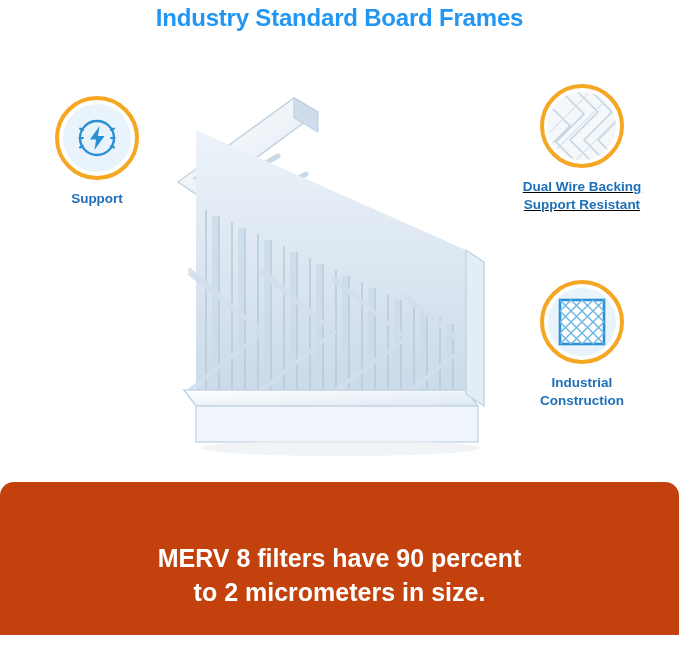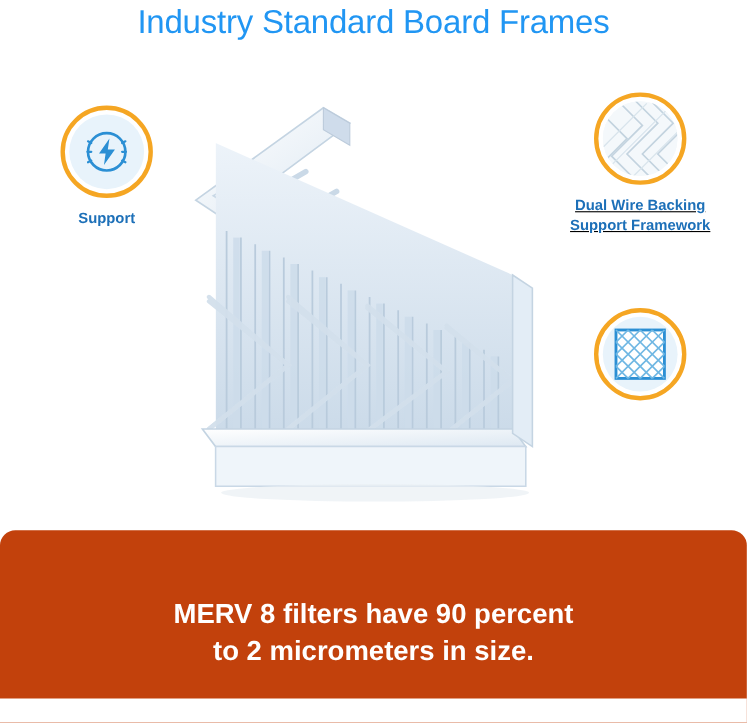--- a/index.html
+++ b/index.html
@@ -22,22 +22,22 @@
     background: #ffffff;
   }
 
   
   .title {
     position: absolute;
     top: 4px;
     left: 0;
     width: 679px;
     text-align: center;
-    font-size: 30px;
-    font-weight: normal;
+    font-size: 24px;
+    font-weight: bold;
     color: #2196f3;
     letter-spacing: -0.2px;
   }
 
   
   .feature {
     position: absolute;
     width: 170px;
     text-align: center;
   }
@@ -163,21 +163,21 @@
             <path d="M-6 20 L18 -4"></path>
             <path d="M-6 48 L40 2"></path>
             <path d="M4 62 L62 4"></path>
             <path d="M26 70 L74 22"></path>
           </g>
         </svg>
       </div>
     </div>
     <div class="feature-label">
       <div>Dual Wire Backing</div>
-      <div>Support Framework</div>
+      <div>Support Resistant</div>
     </div>
   </div>
 
   <div class="feature right" id="feature-industrial">
     <div class="badge-ring">
       <div class="badge-inner">
         <svg width="52" height="52" viewBox="0 0 52 52">
           <rect x="4" y="4" width="44" height="44" fill="#ffffff" stroke="#2b8fd4" stroke-width="2.6"></rect>
           <g stroke="#6fb7e3" stroke-width="1.5" fill="none">
             <path d="M4 15 L15 4"></path>
@@ -192,20 +192,22 @@
             <path d="M37 4 L48 15"></path>
             <path d="M4 15 L37 48"></path>
             <path d="M4 26 L26 48"></path>
             <path d="M4 37 L15 48"></path>
             <path d="M4 4 L48 48"></path>
           </g>
         </svg>
       </div>
     </div>
     <div class="feature-label">
+      <div>Industrial</div>
+      <div>Construction</div>
     </div>
   </div>
 
   <div class="product">
     <svg width="348" height="400" viewBox="0 0 348 400">
       <defs>
         <linearGradient id="frameGrad" x1="0" y1="0" x2="1" y2="1">
           <stop offset="0%" stop-color="#ffffff"></stop>
           <stop offset="100%" stop-color="#dde8f2"></stop>
         </linearGradient>

